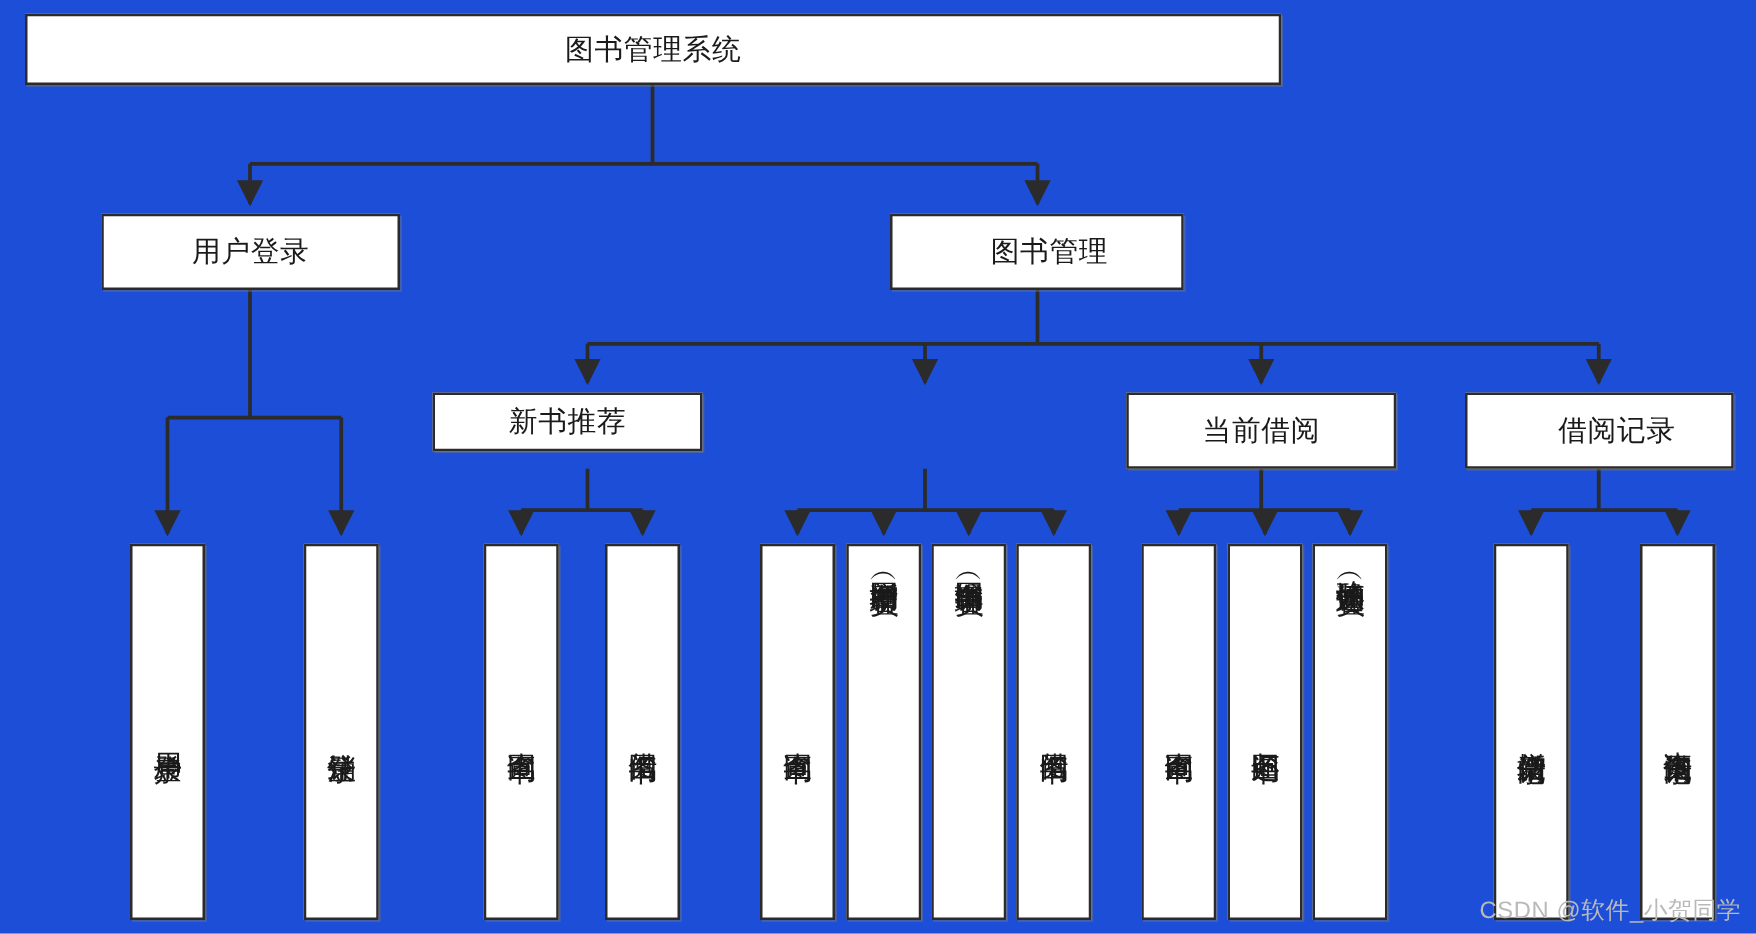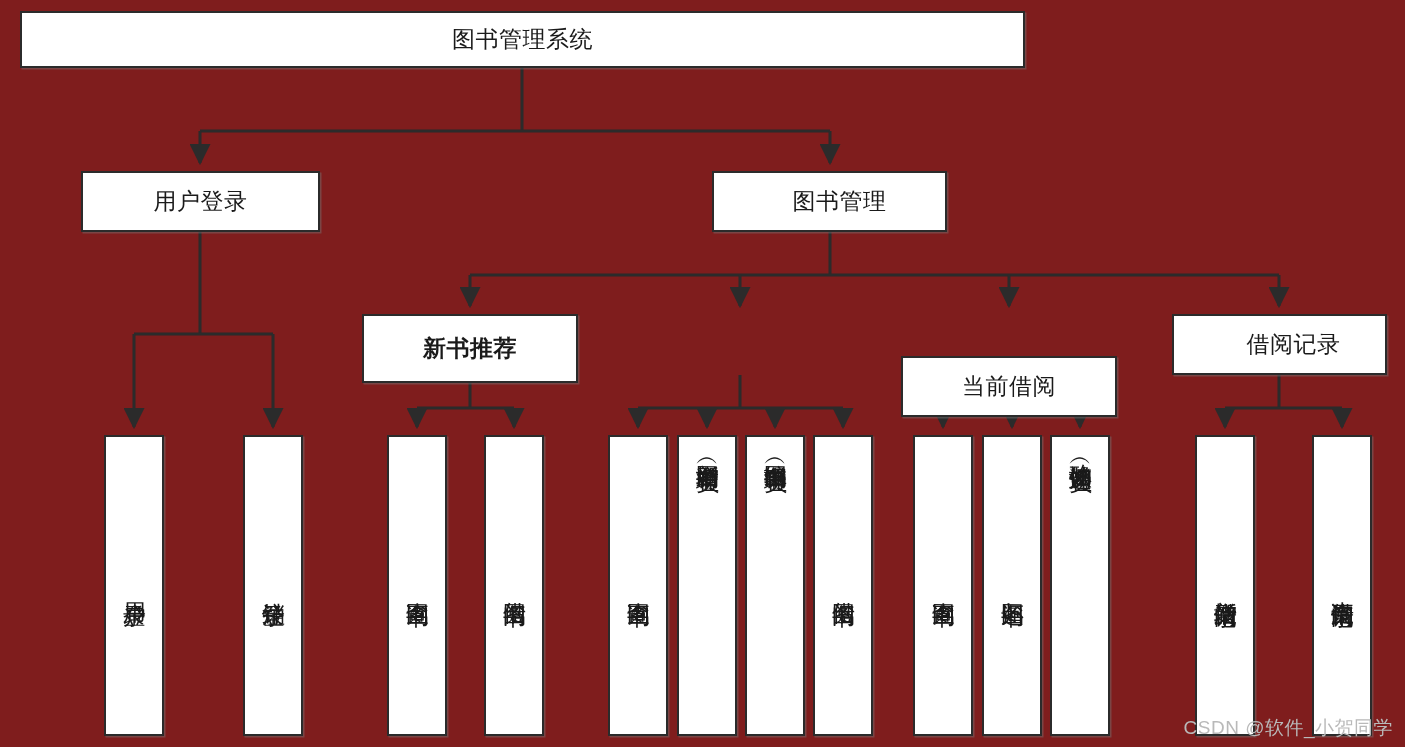--- a/index.html
+++ b/index.html
@@ -66,21 +66,21 @@
     font-size: 19px;
     color: #b9b9b9;
     white-space: nowrap;
     pointer-events: none;
     letter-spacing: 0.5px;
   }
 </style>
 </head>
 <body>
 
-<div id="diagram-root" style="background: #7f1d1d;">
+<div id="diagram-root" style="background: #1d4ed8;">
 
   <svg class="diagram-canvas" viewBox="0 0 1405 747">
     <defs>
       <marker id="arrow" viewBox="0 0 10 10" refX="9" refY="5" markerWidth="7" markerHeight="7" orient="auto-start-reverse">
         <path d="M 0 0 L 10 5 L 0 10 z" fill="#2b2b2b"></path>
       </marker>
     </defs>
 
     <g stroke="#2b2b2b" stroke-width="3" fill="none">
       <path d="M 522 68 L 522 131"></path>
@@ -141,24 +141,24 @@
     <span class="node-label-h">图书管理系统</span>
   </div>
 
   <div class="node-box" id="node-l2-0" style="left: 81px; top: 171px; width: 239px; height: 61px;">
     <span class="node-label-h">用户登录</span>
   </div>
   <div class="node-box" id="node-l2-1" style="left: 712px; top: 171px; width: 235px; height: 61px; padding-left: 20px;">
     <span class="node-label-h">图书管理</span>
   </div>
 
-  <div class="node-box" id="node-l3-0" style="left: 362px; top: 314px; width: 216px; height: 69px; font-weight: bold;">
+  <div class="node-box" id="node-l3-0" style="left: 346px; top: 314px; width: 216px; height: 47px;">
     <span class="node-label-h">新书推荐</span>
   </div>
-  <div class="node-box" id="node-l3-2" style="left: 901px; top: 314px; width: 216px; height: 61px; margin-top: 42px;">
+  <div class="node-box" id="node-l3-2" style="left: 901px; top: 314px; width: 216px; height: 61px;">
     <span class="node-label-h">当前借阅</span>
   </div>
   <div class="node-box" id="node-l3-3" style="left: 1172px; top: 314px; width: 215px; height: 61px; padding-left: 28px;">
     <span class="node-label-h">借阅记录</span>
   </div>
 
   <div class="node-box leaf centered" id="leaf-0" style="left: 104px; top: 435px; width: 60px; height: 301px;">
     <span class="node-label-v">用户登录</span>
   </div>
   <div class="node-box leaf centered" id="leaf-1" style="left: 243px; top: 435px; width: 60px; height: 301px;">

